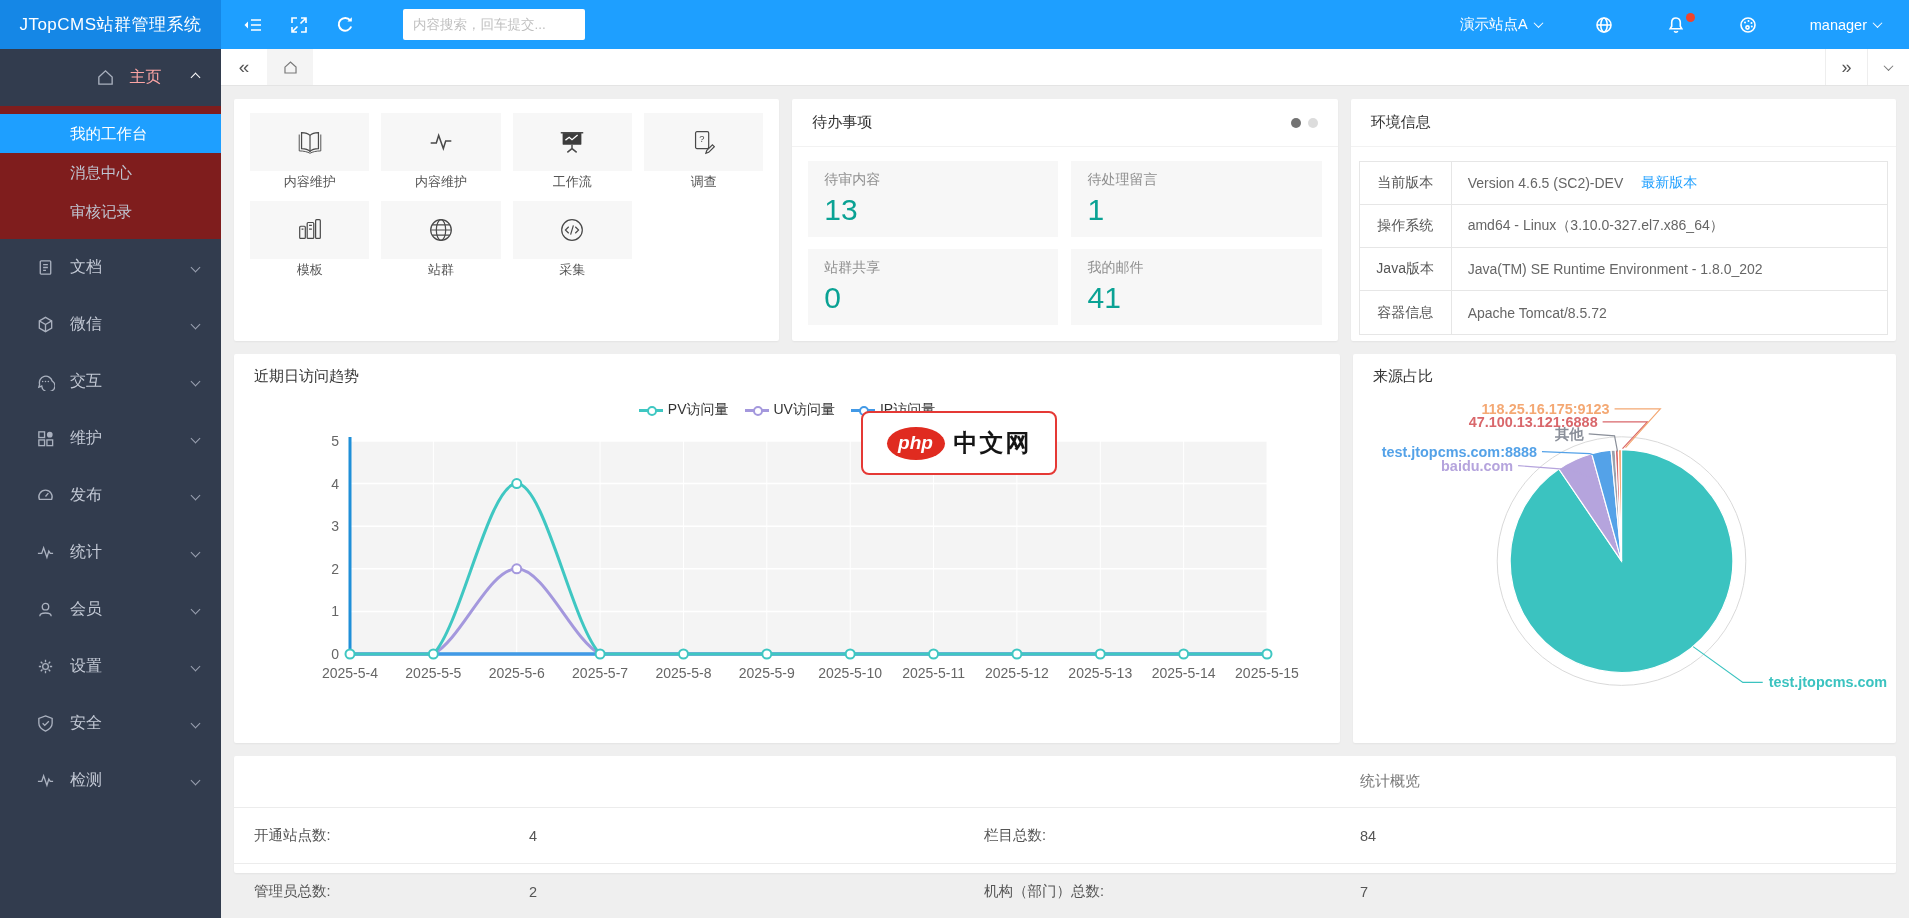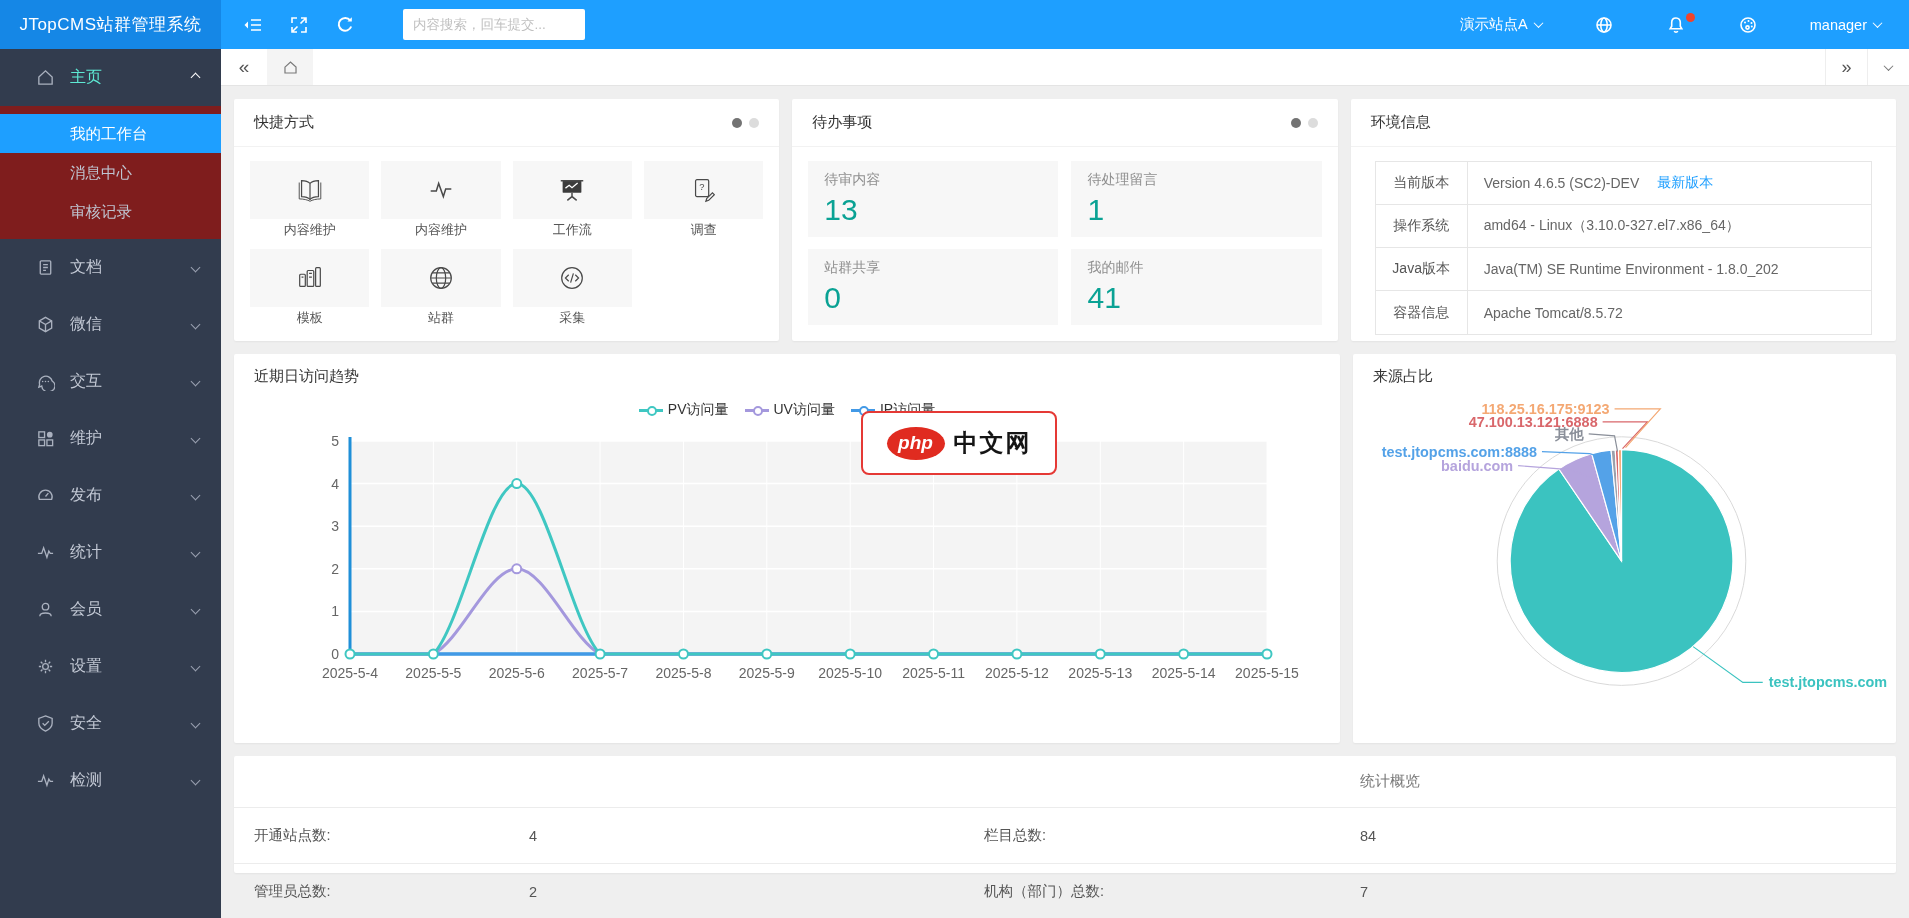--- a/index.html
+++ b/index.html
@@ -24,21 +24,21 @@
   .shell { display:flex; height:869px; }
   .sidebar { width:221px; background:#323c4e; flex:none; overflow:hidden; }
   .main { flex:1; display:flex; flex-direction:column; overflow:hidden; }
 
   
   .side-item { height:57px; display:flex; align-items:center; color:#c3c9d5; font-size:16px; cursor:pointer; position:relative; }
   .side-item .s-icon { width:19px; height:19px; margin-left:36px; margin-right:15px; flex:none; }
   .side-item .s-icon svg { width:19px; height:19px; stroke:#aab1bf; fill:none; stroke-width:1.4; }
   .side-item .s-caret { position:absolute; right:22px; width:7px; height:7px; border-right:1.6px solid #9aa1b0; border-bottom:1.6px solid #9aa1b0; transform:rotate(45deg); }
   .side-item .s-caret.up { transform:rotate(-135deg); border-color:#fff; }
-  .side-item.open { color:#5eead4; }
+  .side-item.open { color:#fca5a5;justify-content:center; }
   .submenu { background:#7f1d1d; padding:8px 0; }
   .sub-item { height:39px; line-height:39px; padding-left:70px; color:#bfc5d1; font-size:15.5px; cursor:pointer; }
   .sub-item.active { background:#1e9fff; color:#fff; }
 
   
   .tabbar { height:37px; background:#fff; border-bottom:1px solid #e4e4e4; display:flex; align-items:stretch; flex:none; }
   .tab-arrow { width:46px; display:flex; align-items:center; justify-content:center; font-size:19px; color:#555; cursor:pointer; }
   .tab-home { width:46px; background:#f4f4f4; display:flex; align-items:center; justify-content:center; cursor:pointer; }
   .tab-home svg { width:17px; height:17px; stroke:#787878; fill:none; stroke-width:1.4; }
   .tab-right { margin-left:auto; display:flex; }
@@ -65,21 +65,21 @@
   .sc-tile svg { width:30px; height:30px; stroke:#4a4a4a; fill:none; stroke-width:1.3; }
   .sc-label { font-size:13px; color:#555; margin-top:2px; }
 
   
   .todo-grid { display:grid; grid-template-columns:1fr 1fr; gap:12px 13px; padding:14px 16px; }
   .todo-tile { background:#f7f7f7; height:76px; padding:10px 16px; cursor:pointer; }
   .todo-label { font-size:14px; color:#8f8f8f; }
   .todo-value { font-size:30px; color:#0aa294; margin-top:4px; }
 
   
-  .env-table { margin:14px 24px; border:1px solid #e6e6e6; }
+  .env-table { margin:14px 8px; border:1px solid #e6e6e6; }
   .env-row { display:grid; grid-template-columns:92px 1fr; border-bottom:1px solid #e6e6e6; height:43px; }
   .env-row:last-child { border-bottom:none; }
   .env-label { border-right:1px solid #e6e6e6; display:flex; align-items:center; justify-content:center; font-size:14px; color:#555; }
   .env-value { display:flex; align-items:center; padding-left:16px; font-size:14px; color:#666; gap:18px; }
   .env-link { color:#1e9fff; cursor:pointer; }
 
   
   .trend-card { flex:0 0 1106px; position:relative; overflow:hidden; }
   .trend-title, .pie-title { height:44px; display:flex; align-items:center; padding:0 20px; font-size:15px; color:#333; }
   .legend-row { display:flex; justify-content:center; gap:16px; height:24px; align-items:center; }
@@ -280,27 +280,20 @@
         <div class="tab-rbtn">
             <span class="caret"></span>
           </div>
       </div>
     </div>
 
     <div class="content">
 
       <div class="row1">
         <div class="card">
-          <div class="card-head">
-            <span>快捷方式</span>
-            <span class="dots">
-                <span class="dot on"></span>
-                <span class="dot off"></span>
-              </span>
-          </div>
           <div class="sc-grid">
             <div class="sc-item">
               <div class="sc-tile">
                   <svg viewBox="0 0 32 32">
                     <path d="M16 9c-2-2.2-5-3-9-3v17c4 0 7 .8 9 3 2-2.2 5-3 9-3V6c-4 0-7 .8-9 3z"></path>
                     <path d="M16 9v17"></path>
                     <path d="M4.5 8v17.5c4.5 0 9 1 11.5 2.5 2.5-1.5 7-2.5 11.5-2.5V8" stroke-width="1"></path>
                   </svg>
                 </div>
               <div class="sc-label">内容维护</div>

